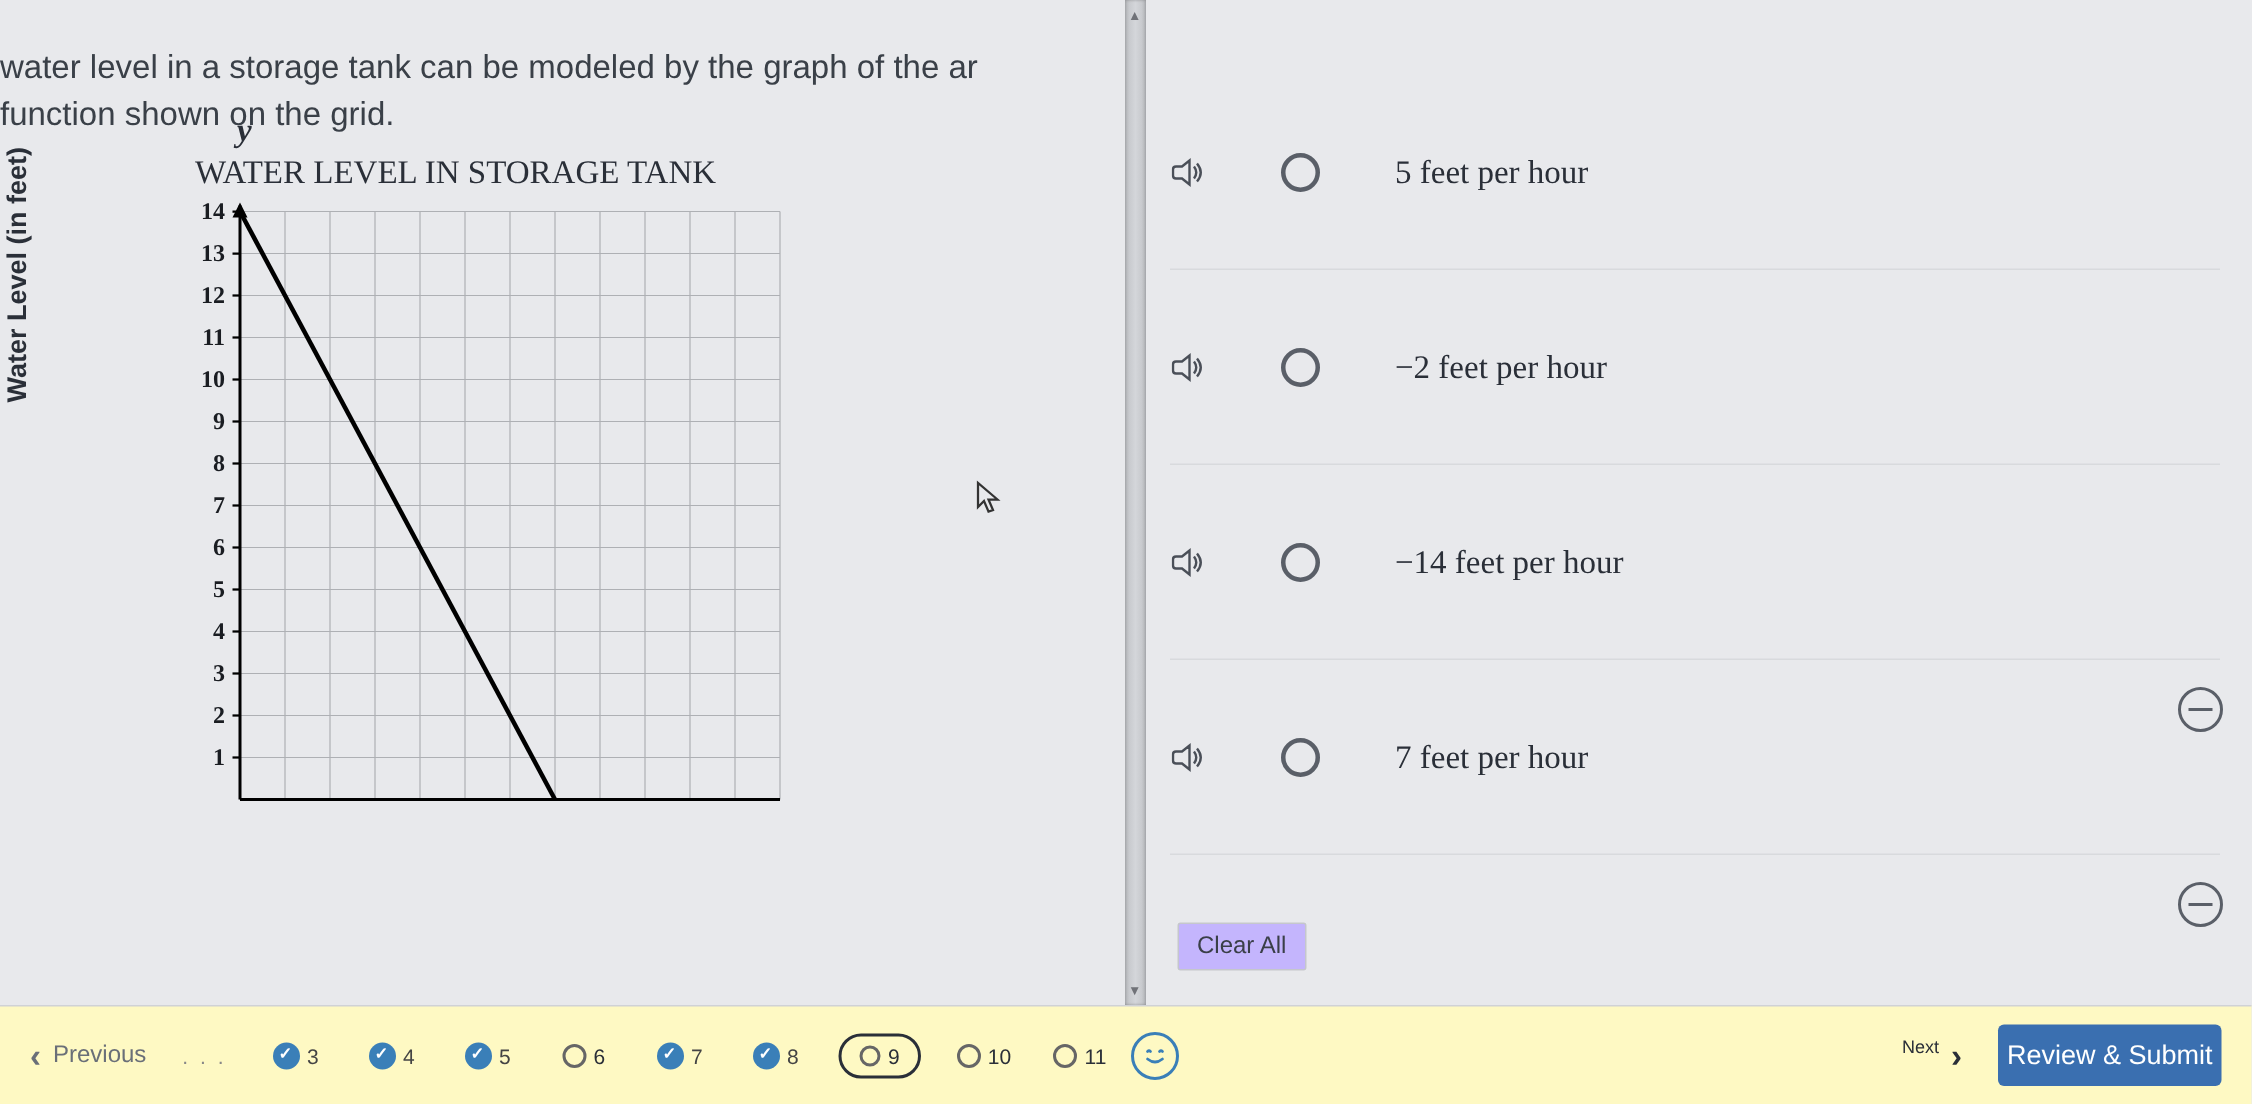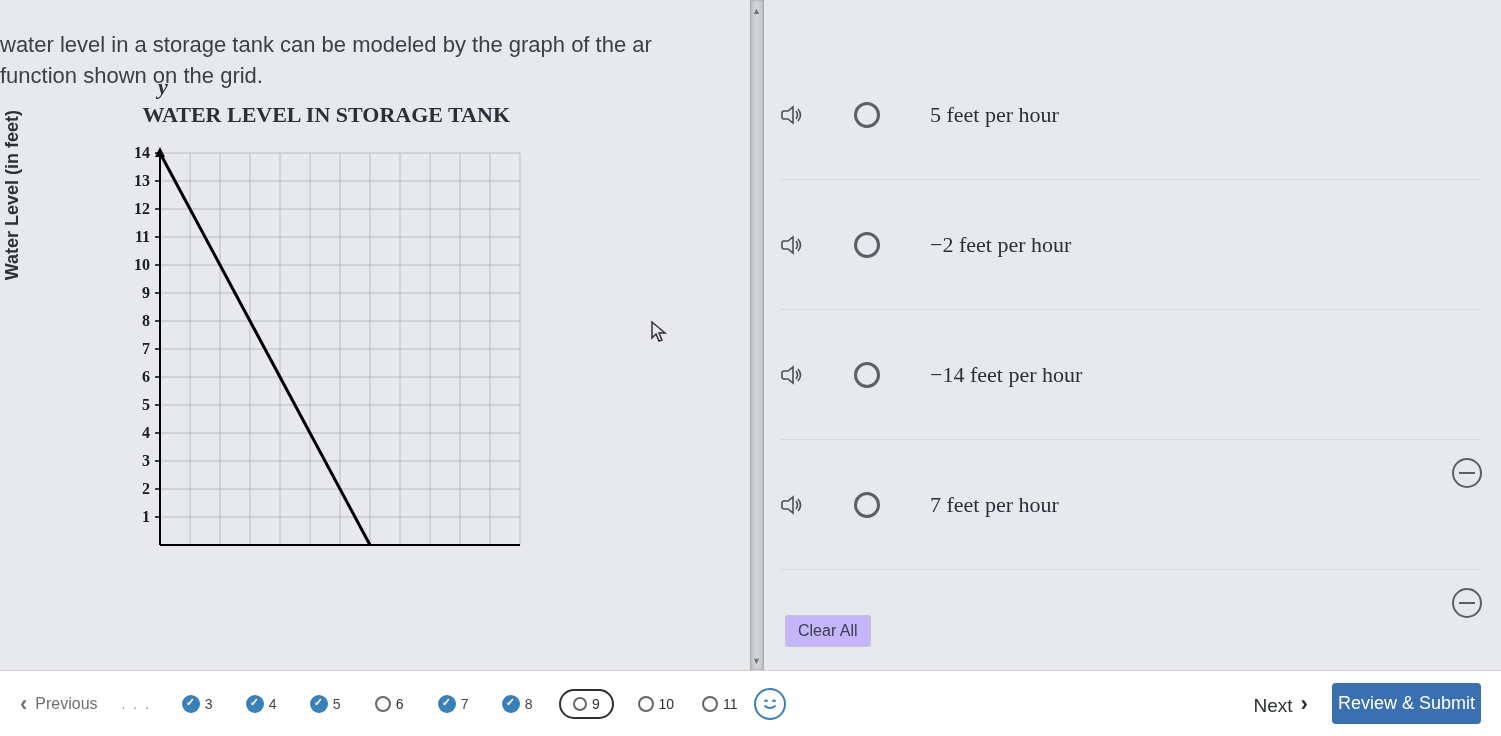--- a/index.html
+++ b/index.html
@@ -1,21 +1,21 @@
 <!DOCTYPE html>
 <html><head>
 <meta charset="utf-8">
 <style>
 *{margin:0;padding:0;box-sizing:border-box}
 body{font-family:-apple-system,Helvetica,Arial,sans-serif;background:#e8e9ec;width:1501px;height:736px;position:relative;overflow:hidden;color:#2a2f38}
 .main{display:flex;height:670px;position:relative}
 .left-panel{width:750px;padding:30px 20px 0 0;position:relative}
 .question{font-size:22px;color:#3a4048;line-height:1.4;}
 .chart-wrap{position:relative;margin-left:60px;margin-top:10px}
-.chart-title{font-family:Georgia,serif;font-weight:bold;font-size:22px;text-align:right;width:380px;margin-left:70px;margin-bottom:17px}
+.chart-title{font-family:Georgia,serif;font-weight:normal;font-size:22px;text-align:left;width:380px;margin-left:70px;margin-bottom:5px}
 .chart-area{position:relative}
 .y-axis-label{position:absolute;left:-48px;top:50%;transform:rotate(-90deg) translateX(50%);transform-origin:left center;font-weight:bold;font-size:18px;white-space:nowrap}
 .y-var{position:absolute;left:98px;top:-28px;font-weight:bold;font-style:italic;font-size:22px;font-family:Georgia,serif}
 svg.grid{display:block}
 .divider{position:absolute;left:750px;top:0;width:14px;height:100%;background:linear-gradient(90deg,#c0c2c6,#d4d6da,#c0c2c6);box-shadow:inset 1px 0 2px rgba(0,0,0,.15),inset -1px 0 2px rgba(0,0,0,.15)}
 .div-handle-top{position:absolute;top:0;left:2px;width:10px;height:10px}
 .div-handle-top::before{content:"▲";font-size:9px;color:#707278}
 .div-handle-bot{position:absolute;bottom:10px;left:2px;width:10px;height:10px}
 .div-handle-bot::before{content:"▼";font-size:9px;color:#707278}
 .right-panel{position:absolute;left:780px;top:50px;width:700px}
@@ -23,34 +23,34 @@
 .option-row:last-of-type{border-bottom:none}
 .speak-btn{width:24px;height:24px;margin-right:50px;display:flex;align-items:center;justify-content:center;color:#4a4f58;cursor:pointer}
 .radio-circle{width:26px;height:26px;border:3px solid #5a5f68;border-radius:50%;margin-right:50px;cursor:pointer;flex-shrink:0}
 .option-text{font-size:22px;font-family:Georgia,"Times New Roman",serif;color:#2a2f38}
 .clear-all{position:absolute;left:785px;top:615px;background:#c4b5fd;border:1px solid #c5c7cc;padding:6px 12px;font-size:16px;color:#3a3f48;cursor:pointer;border-radius:2px}
 .cursor-icon{position:absolute;left:650px;top:320px;color:#333}
 .elim-btn{position:absolute;right:-2px;width:30px;height:30px;border:2.5px solid #5a5f68;border-radius:50%;display:flex;align-items:center;justify-content:center;cursor:pointer}
 .elim-btn::after{content:"";width:16px;height:2.5px;background:#5a5f68}
 .elim-3{top:408px}.elim-4{top:538px}
 
-.footer{position:absolute;left:0;bottom:0;width:100%;height:66px;background:#ffffff;border-top:1px solid #d0d2d6;display:flex;align-items:center;padding:0 20px}
+.footer{position:absolute;left:0;bottom:0;width:100%;height:66px;background:#fef9c3;border-top:1px solid #d0d2d6;display:flex;align-items:center;padding:0 20px}
 .prev-btn{display:flex;align-items:center;color:#6a6f78;font-size:16px;cursor:pointer;gap:8px}
 .prev-btn::before{content:"‹";font-size:22px;font-weight:bold}
 .dots{color:#888;margin:0 24px;letter-spacing:2px;font-size:14px}
 .q-nav{display:flex;gap:20px;align-items:center}
 .q-pill{min-width:44px;height:30px;border-radius:15px;display:flex;align-items:center;justify-content:center;font-size:14px;gap:5px;cursor:pointer}
 .q-pill.done{color:#444}
 .q-pill.done .chk{width:18px;height:18px;background:#3a7fb8;border-radius:50%;position:relative}
 .q-pill.done .chk::after{content:"✓";color:#fff;font-size:11px;position:absolute;left:4px;top:1px;font-weight:bold}
 .q-pill.open .rc{width:16px;height:16px;border:2px solid #666;border-radius:50%}
 .q-pill.current{border:2px solid #2a2f38;padding:2px 12px}
 .q-pill.current .rc{width:14px;height:14px;border:2px solid #666;border-radius:50%}
 .smiley{width:32px;height:32px;border:2px solid #3a7fb8;border-radius:50%;display:flex;align-items:center;justify-content:center;color:#3a7fb8;font-size:16px;margin-left:12px}
-.next-btn{margin-left:auto;color:#2a2f38;font-size:19px;display:flex;align-items:flex-end;gap:8px;cursor:pointer;margin-right:24px}
+.next-btn{margin-left:auto;color:#2a2f38;font-size:12px;display:flex;align-items:flex-start;gap:8px;cursor:pointer;margin-right:24px}
 .next-btn::after{content:"›";font-size:22px;font-weight:bold}
 .submit-btn{background:#3a6fb0;color:#fff;padding:10px 6px;border-radius:4px;font-size:18px;cursor:pointer;border:none}
 </style>
 </head>
 <body>
 
 <div class="main">
   <div class="left-panel">
     <div class="question">water level in a storage tank can be modeled by the graph of the ar function shown on the grid.</div>
     <div class="chart-wrap">

